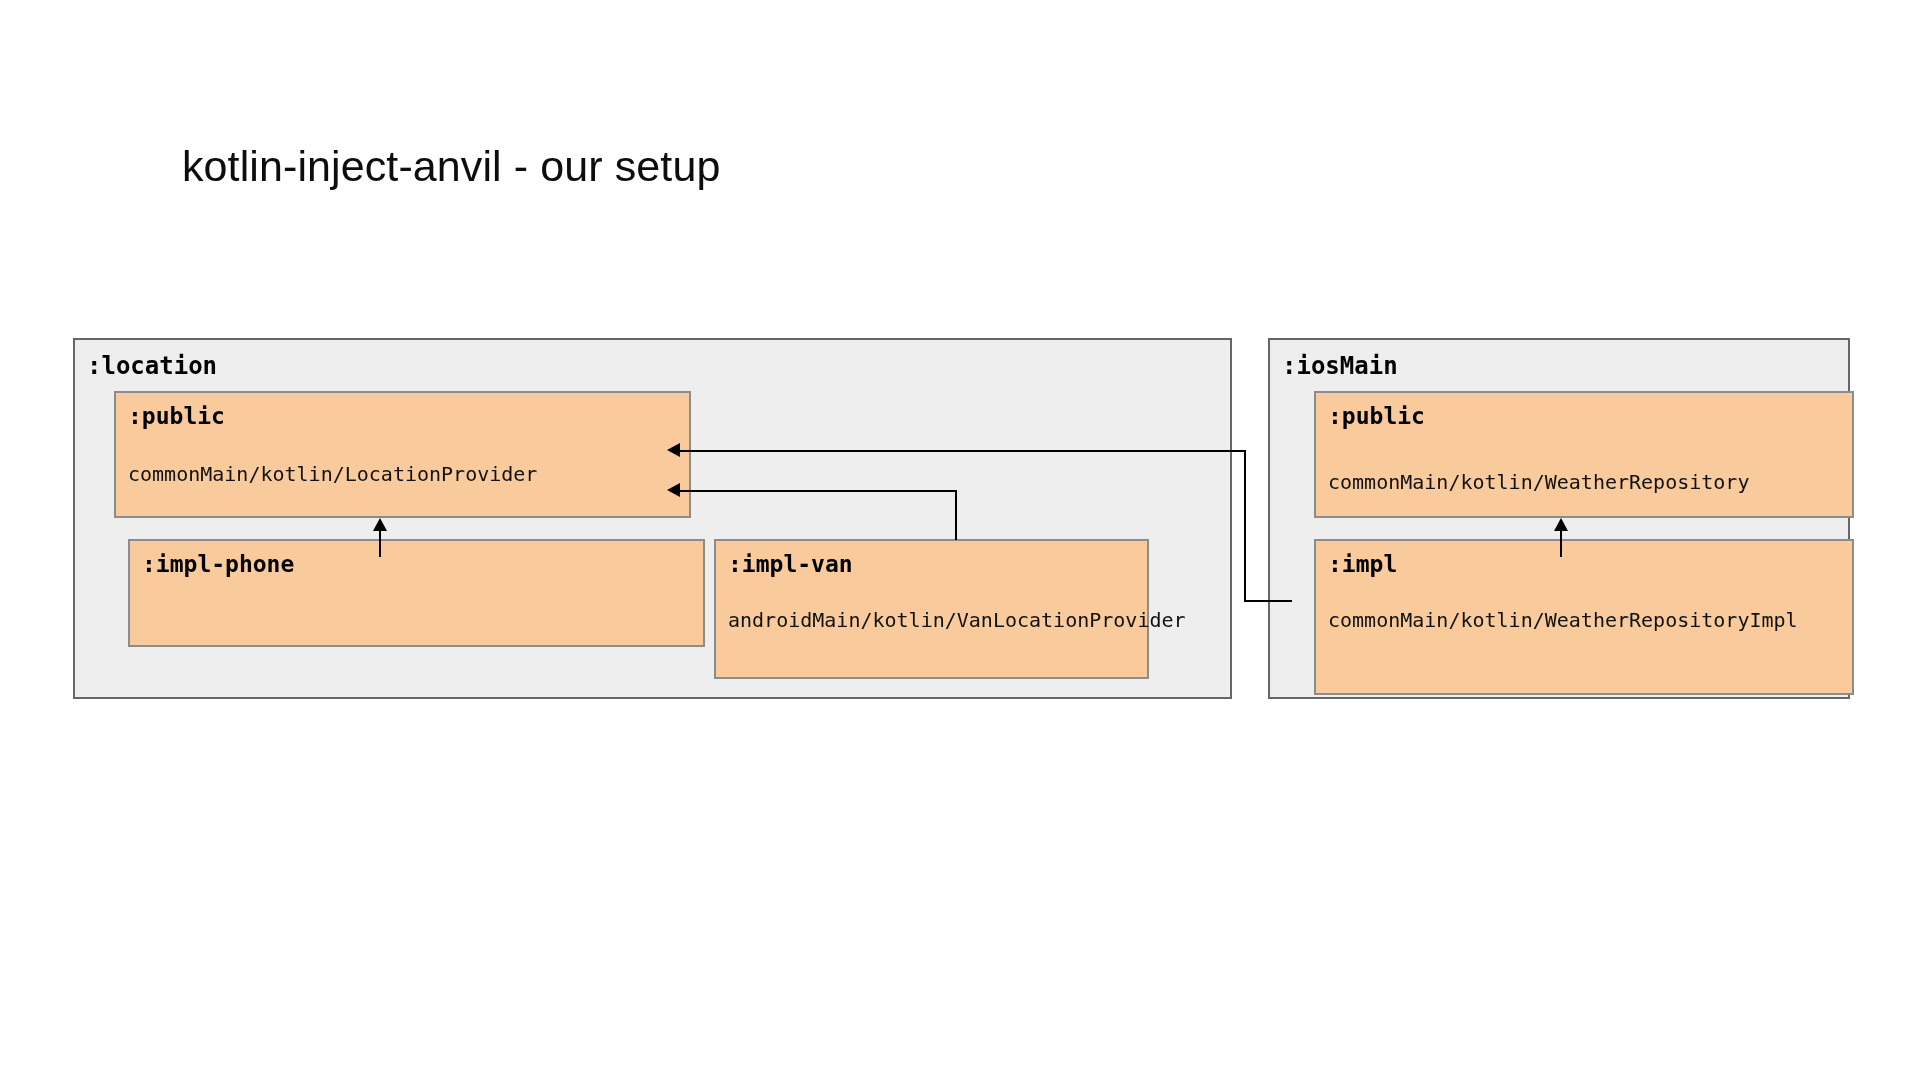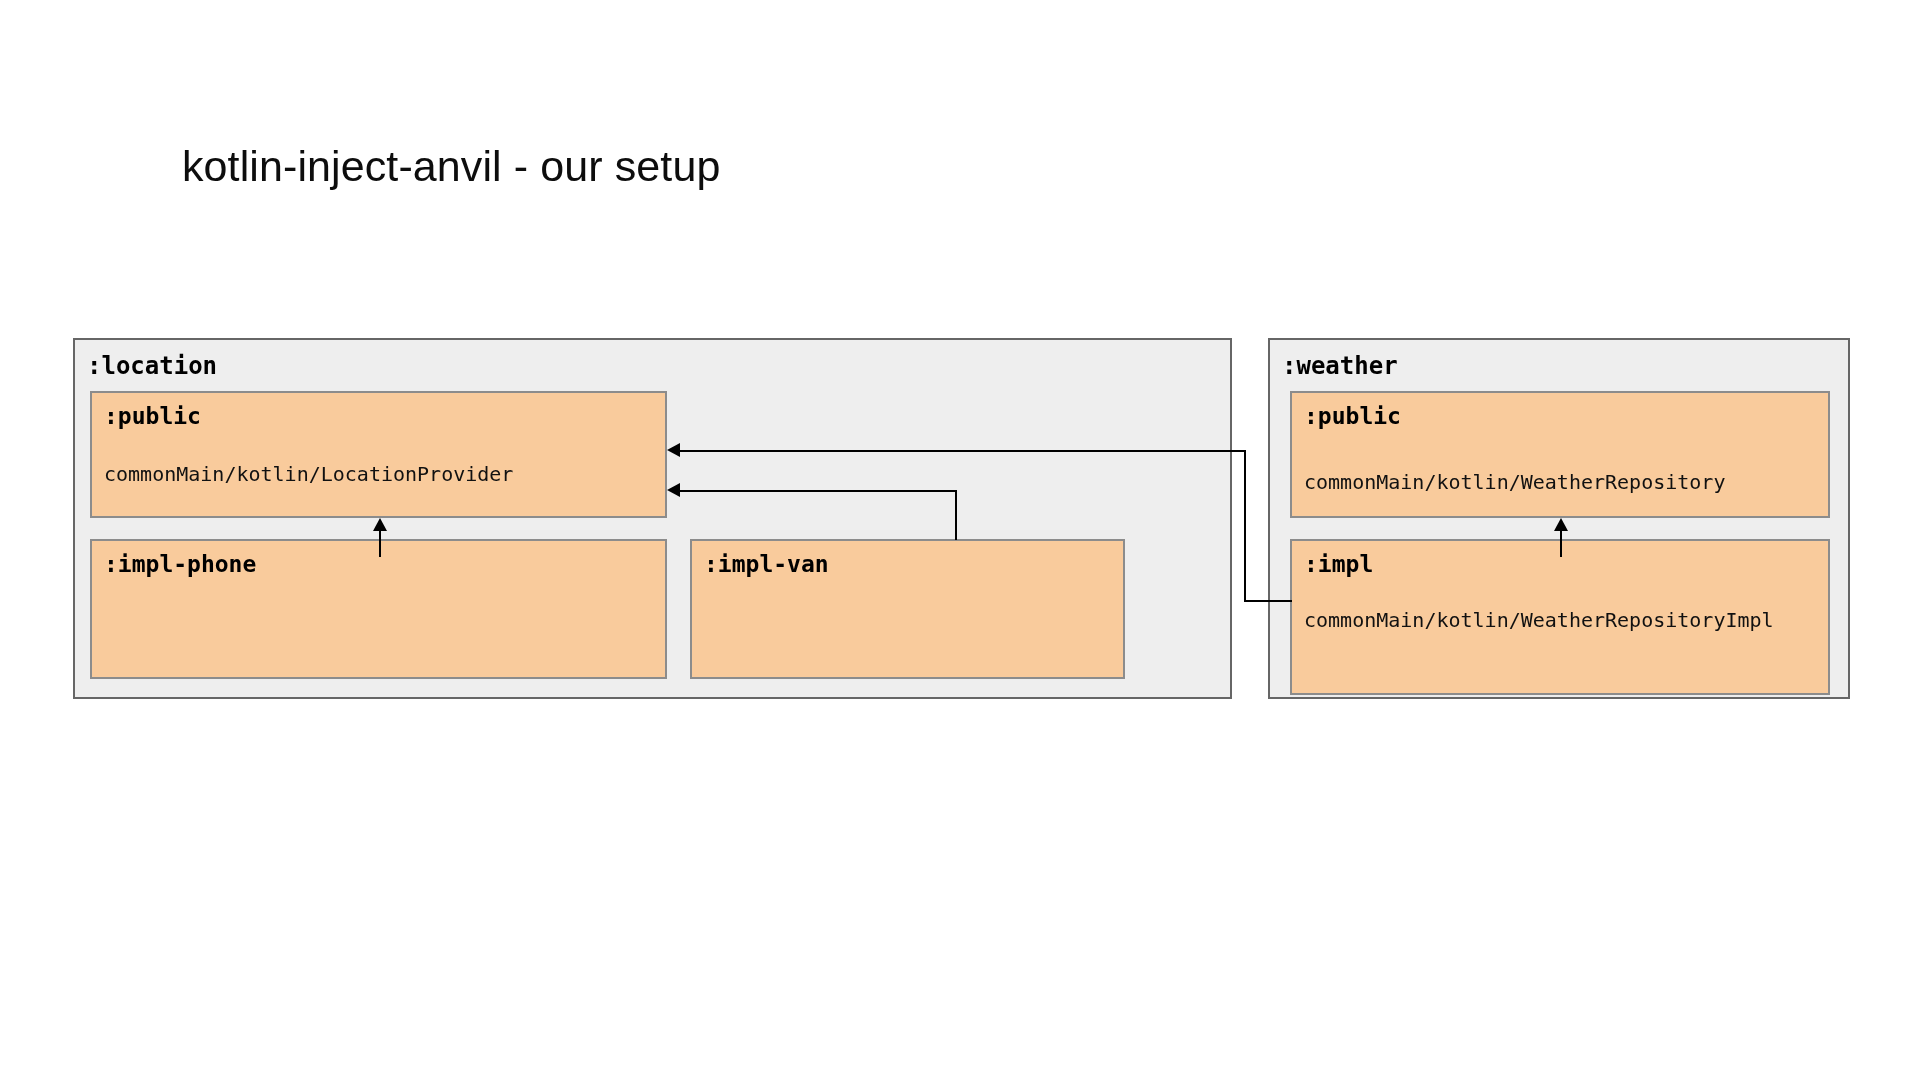--- a/index.html
+++ b/index.html
@@ -55,20 +55,21 @@
     color: #000000;
     white-space: nowrap;
   }
 
   
   .node {
     position: absolute;
     background: #f9cb9c;
     border: 2px solid #8c8c8c;
     box-sizing: border-box;
+    margin-left: 24px;
   }
   .node-title {
     position: absolute;
     left: 12px;
     top: 10px;
     font-family: "DejaVu Sans Mono", monospace;
     font-size: 23px;
     font-weight: bold;
     color: #000000;
     white-space: nowrap;
@@ -121,30 +122,31 @@
 
   <div class="module" style="left:73px; top:338px; width:1159px; height:361px;">
     <div class="module-title">:location</div>
   </div>
 
   <div class="node" style="left:90px; top:391px; width:577px; height:127px;">
     <div class="node-title">:public</div>
     <div class="node-paths" style="top:68px;">commonMain/kotlin/LocationProvider</div>
   </div>
 
-  <div class="node" style="left:90px; top:539px; width:577px; height:140px;">
+  <div class="node" style="left:104px; top:539px; width:577px; height:108px;">
     <div class="node-title">:impl-phone</div>
   </div>
 
   <div class="node" style="left:690px; top:539px; width:435px; height:140px;">
     <div class="node-title">:impl-van</div>
+    <div class="node-paths" style="top:66px;">androidMain/kotlin/VanLocationProvider</div>
   </div>
 
   <div class="module" style="left:1268px; top:338px; width:582px; height:361px;">
-    <div class="module-title">:weather</div>
+    <div class="module-title">:iosMain</div>
   </div>
 
   <div class="node" style="left:1290px; top:391px; width:540px; height:127px;">
     <div class="node-title">:public</div>
     <div class="node-paths" style="top:76px;">commonMain/kotlin/WeatherRepository</div>
   </div>
 
   <div class="node" style="left:1290px; top:539px; width:540px; height:156px;">
     <div class="node-title">:impl</div>
     <div class="node-paths" style="top:66px;">commonMain/kotlin/WeatherRepositoryImpl</div>

